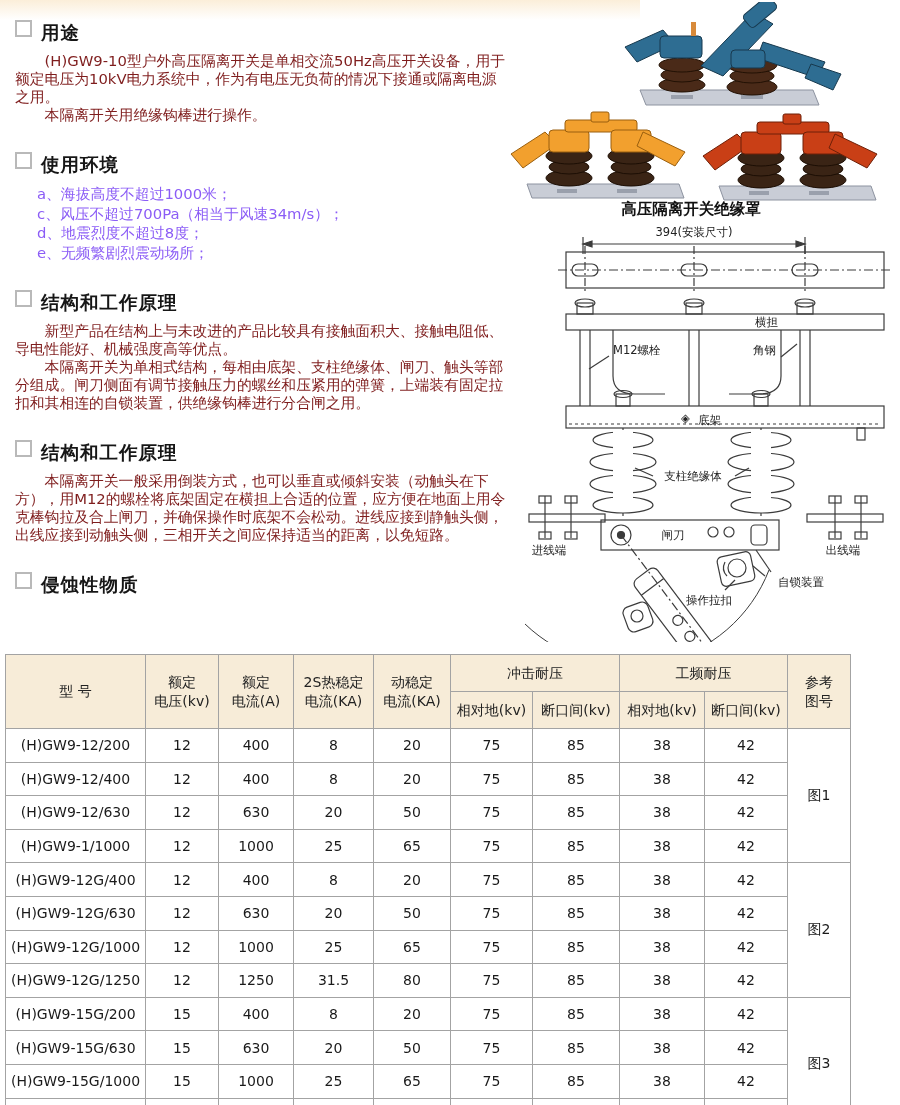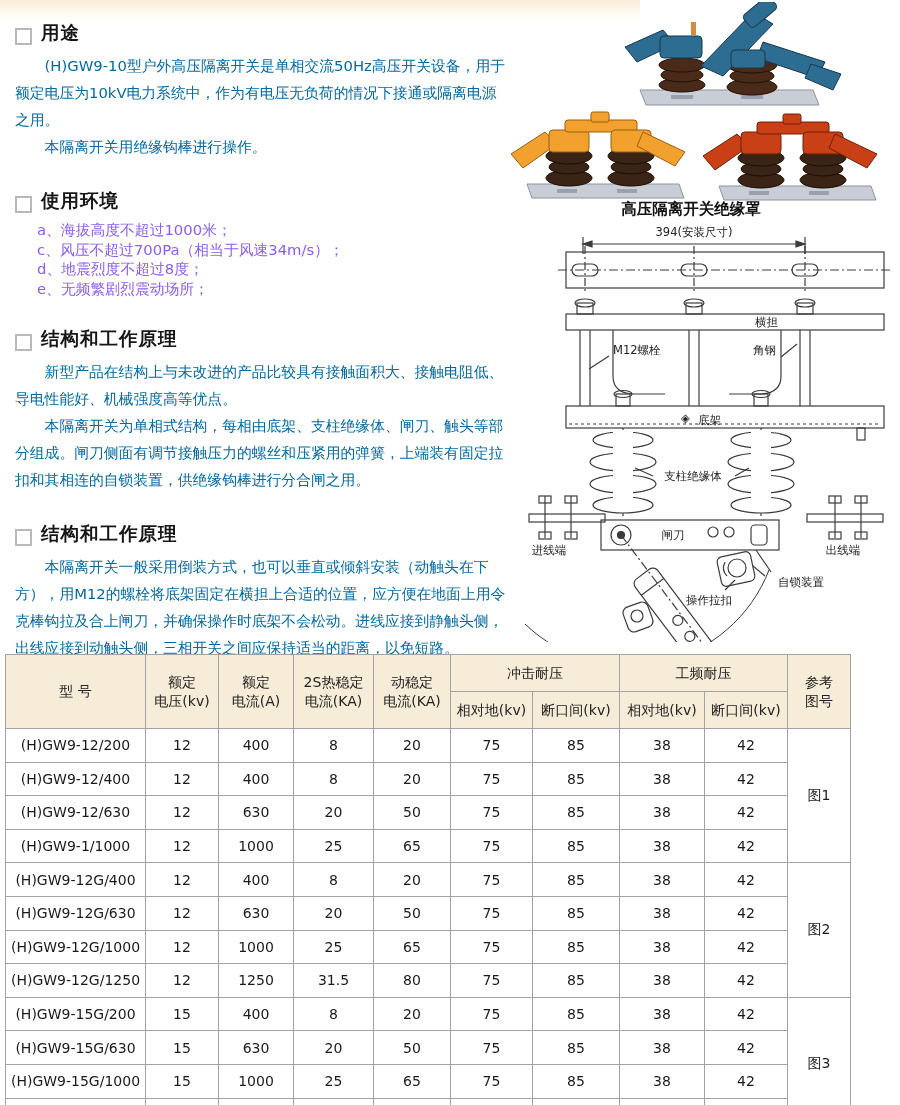--- a/index.html
+++ b/index.html
@@ -6,25 +6,25 @@
   body{
     width:900px;height:1105px;position:relative;overflow:hidden;
     background:#ffffff;
     font-family:"DejaVu Sans","Liberation Sans",sans-serif;
     color:#1b1b1b;
   }
   .top-wash{position:absolute;left:0;top:0;width:640px;height:20px;
     background:linear-gradient(to bottom,#fbeed9,rgba(255,255,255,0));}
   
   .left-col{position:absolute;left:15px;top:20px;width:492px;}
-  .sec-heading{display:flex;align-items:flex-end;font-size:18.5px;font-weight:bold;
+  .sec-heading{display:flex;align-items:flex-start;font-size:18.5px;font-weight:bold;
     color:#161616;margin:28px 0 7px 0;letter-spacing:1px;}
   .sec-heading:first-child{margin-top:0;}
   .hbox{width:13px;height:13px;border:2px solid #b9b9b9;margin-right:9px;flex:0 0 auto;}
-  .para{font-size:14.8px;line-height:27px;text-indent:2em;margin:0;color:#0369a1;}
+  .para{font-size:14.8px;line-height:18px;text-indent:2em;margin:0;color:#7f1d1d;}
   .env-list{list-style:none;margin:0;padding:0 0 0 22px;}
   .env-list li{font-size:14.8px;line-height:19.6px;padding-left:2em;text-indent:-2em;color:#8b5cf6;}
   
   .photos{position:absolute;left:505px;top:2px;width:392px;height:218px;}
   .diagram{position:absolute;left:513px;top:224px;width:387px;height:418px;}
   svg text{font-family:"DejaVu Sans","Liberation Sans",sans-serif;}
   .photo-caption{font-size:15.5px;font-weight:bold;fill:#111;}
   .dg-label{font-size:11.5px;fill:#222;}
   .dg-dim{font-size:11.5px;fill:#222;}
   

